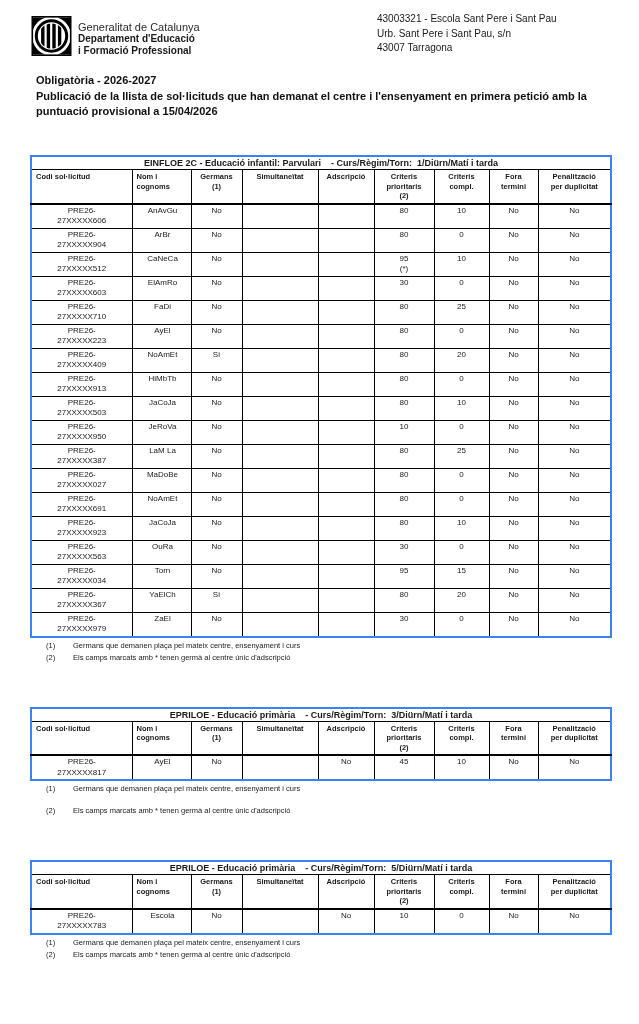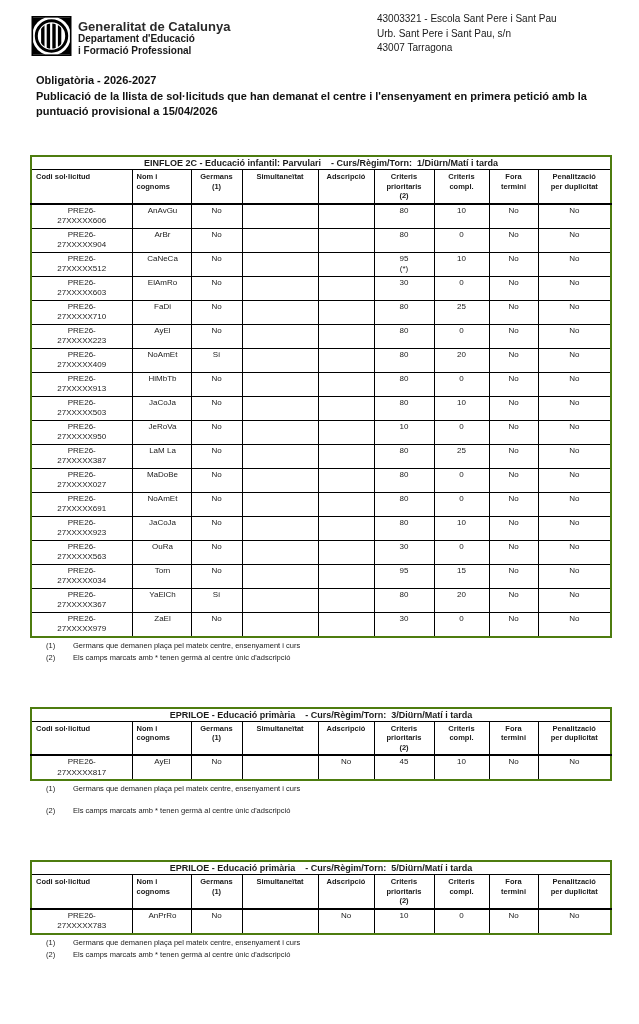--- a/index.html
+++ b/index.html
@@ -3,29 +3,29 @@
 <meta charset="utf-8">
 <style>
   * { margin: 0; padding: 0; box-sizing: border-box; }
   html, body { background: #ffffff; }
   body {
     width: 639px; height: 1024px; position: relative; overflow: hidden;
     font-family: "Liberation Sans", sans-serif; color: #1a1a1a;
   }
   .logo-block { position: absolute; left: 31px; top: 16px; width: 41px; height: 40px; }
   .org-text { position: absolute; left: 78px; top: 21px; line-height: 12px; }
-  .org-line1 { font-size: 13px; color: #2a2a2a; font-weight: bold; }
+  .org-line1 { font-size: 11px; color: #2a2a2a; }
   .org-line2, .org-line3 { font-size: 10px; font-weight: bold; }
   .address-block { position: absolute; left: 345px; top: 12px; font-size: 10px; line-height: 14.5px; margin-left: 32px; }
   .doc-title { position: absolute; left: 36px; top: 73px; width: 580px;
     font-size: 11px; font-weight: bold; line-height: 15.5px; color: #111; }
   .tables-container { position: absolute; left: 30px; top: 155px; width: 580px; }
   .table-block + .table-block { margin-top: 44px; }
   table.grid { border-collapse: collapse; table-layout: fixed; width: 580px;
-    border: 2px solid #4d7c0f; }
+    border: 2px solid #3b82f6; }
   table.grid th, table.grid td { border: 1px solid #000; overflow: hidden; }
   th.t-title { font-size: 9px; font-weight: bold; text-align: center;
     white-space: pre; height: 13px; padding: 1px 2px; border-bottom: 1px solid #000; }
   tr.col-head th { font-size: 7.5px; font-weight: bold; line-height: 9.5px;
     vertical-align: top; padding: 2px 1px; height: 33px; white-space: pre-line;
     border-bottom: 2px solid #000; text-align: center; }
   tr.col-head th:nth-child(1), tr.col-head th:nth-child(2) { text-align: left; padding-left: 4px; }
   td.cell { font-size: 8px; line-height: 10.5px; vertical-align: top;
     padding: 1px 2px; height: 22px; white-space: pre-line; text-align: center; }
   td.cell:nth-child(2) { text-align: center; padding-left: 4px; }
@@ -443,21 +443,21 @@
             <th>Fora
 termini</th>
             <th>Penalització
 per duplicitat</th>
           </tr>
         </thead>
         <tbody>
           <tr>
             <td class="cell">PRE26-
 27XXXXX783</td>
-            <td class="cell">AnPrRo</td>
+            <td class="cell">Escola</td>
             <td class="cell">No</td>
             <td class="cell"></td>
             <td class="cell">No</td>
             <td class="cell">10</td>
             <td class="cell">0</td>
             <td class="cell">No</td>
             <td class="cell">No</td>
           </tr>
         </tbody>
       </table>

